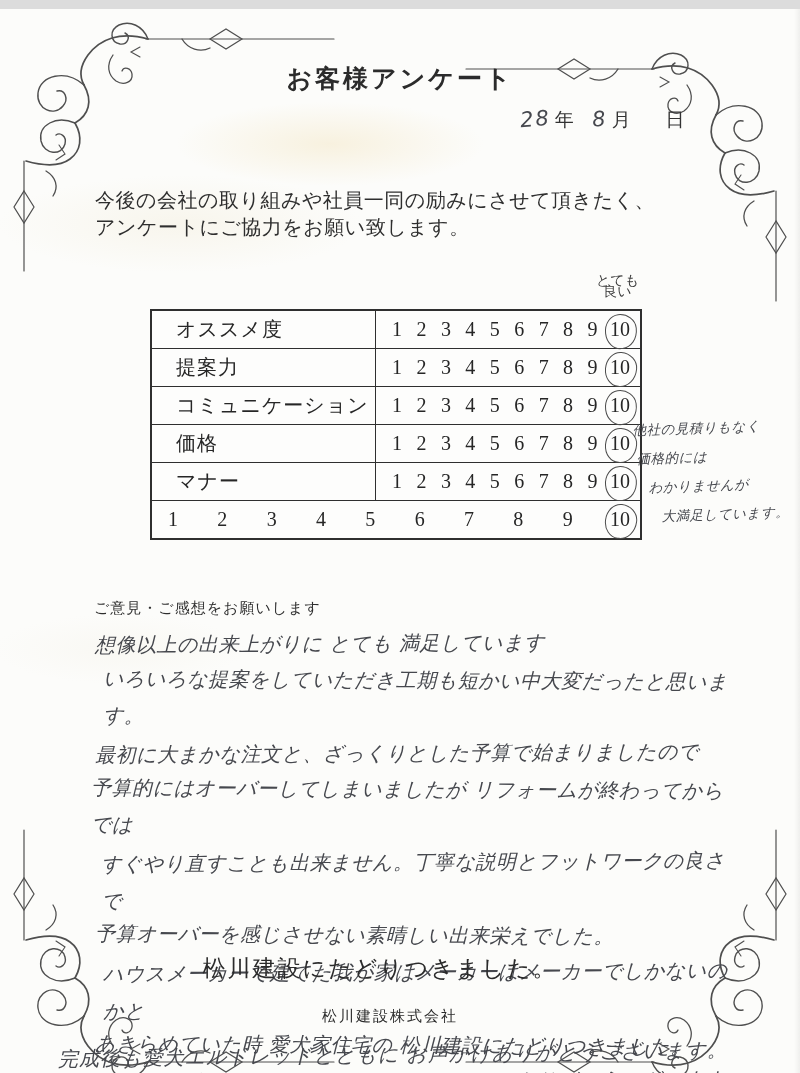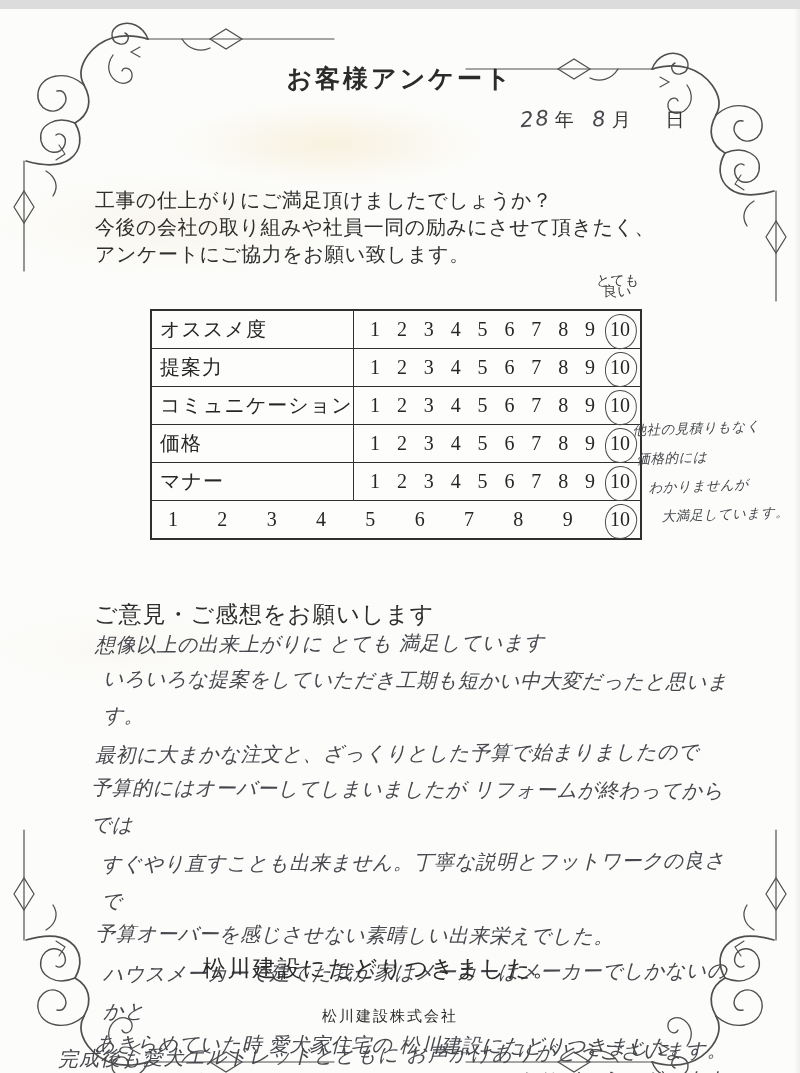--- a/index.html
+++ b/index.html
@@ -27,35 +27,35 @@
   .date-line{position:absolute;left:520px;top:98px;font-size:19px;letter-spacing:2px;color:#333;white-space:nowrap;}
   .hw{font-family:"DejaVu Sans",sans-serif;font-style:italic;color:#46484e;}
   .date-line .hw-num{display:inline-block;transform:rotate(-5deg);font-size:21px;margin-right:4px;}
   .date-line .d-day{margin-left:26px;}
   .intro{position:absolute;left:95px;top:178px;font-size:20px;line-height:27px;letter-spacing:.5px;color:#2e2e2e;}
   .best-label{position:absolute;left:596px;top:266px;font-size:14px;line-height:11px;text-align:center;color:#3a3a3a;font-family:"Liberation Sans","DejaVu Sans",sans-serif;}
   
   .rtable{position:absolute;left:150px;top:300px;width:488px;border:2px solid #2f2f2f;background:rgba(255,255,255,.4);}
   .t-row{display:flex;height:37px;border-bottom:1.5px solid #2f2f2f;}
   .t-row:last-child{border-bottom:none;}
-  .t-label{width:202px;border-right:1.5px solid #2f2f2f;font-size:20px;letter-spacing:1px;display:flex;align-items:center;padding-left:8px;box-sizing:border-box;color:#262626;}
+  .t-label{width:224px;border-right:1.5px solid #2f2f2f;font-size:20px;letter-spacing:1px;display:flex;align-items:center;padding-left:24px;box-sizing:border-box;color:#262626;}
   .t-nums{flex:1;display:flex;align-items:center;justify-content:space-between;padding:0 10px 0 14px;font-size:20px;color:#262626;}
   .num{position:relative;display:inline-block;min-width:14px;text-align:center;}
   .num.circled::before{
     content:"";position:absolute;left:-5px;top:-4px;right:-7px;bottom:-8px;
     border:1.7px solid #4c4c4c;border-radius:48% 55% 52% 47% / 52% 46% 56% 50%;
     transform:rotate(var(--rot,-6deg));
   }
   
   .side-note{position:absolute;left:634px;top:404px;width:164px;font-size:13.5px;line-height:29px;transform:rotate(-2deg);letter-spacing:.5px;}
   .side-note .hw-line:nth-child(2){margin-left:3px;}
   .side-note .hw-line:nth-child(3){margin-left:14px;}
   .side-note .hw-line:nth-child(4){margin-left:26px;}
   
-  .comments-heading{position:absolute;left:94px;top:590px;font-size:23px;letter-spacing:1px;color:#2e2e2e;}
+  .comments-heading{position:absolute;left:94px;top:590px;font-size:15px;letter-spacing:1px;color:#2e2e2e;}
   .comment-lines{position:absolute;left:95px;top:616px;width:640px;font-size:20px;line-height:36.5px;letter-spacing:.5px;}
   .comment-lines .hw-line:nth-child(odd){transform:rotate(-.35deg);}
   .comment-lines .hw-line:nth-child(even){transform:rotate(.3deg);}
   .comment-lines .hw-line:nth-child(2){margin-left:8px;}
   .comment-lines .hw-line:nth-child(4){margin-left:-4px;}
   .comment-lines .hw-line:nth-child(5){margin-left:6px;}
   .comment-lines .hw-line:nth-child(7){margin-left:8px;}
   .comment-lines .hw-line:nth-child(9){margin-left:2px;}
   
   .thanks{position:absolute;left:0;right:40px;top:944px;text-align:center;font-size:23px;letter-spacing:2px;color:#2b2b2b;}
@@ -106,21 +106,20 @@
 
   <h1 class="title">お客様アンケート</h1>
 
   <div class="date-line">
     <span class="hw hw-num">28</span><span>年</span>
     <span class="hw hw-num" style="margin-left:10px">8</span><span>月</span>
     <span class="d-day">日</span>
   </div>
 
   <div class="intro">
-      <div class="line">工事の仕上がりにご満足頂けましたでしょうか？</div>
       <div class="line">今後の会社の取り組みや社員一同の励みにさせて頂きたく、</div>
       <div class="line">アンケートにご協力をお願い致します。</div>
     </div>
 
   <div class="best-label">
     <div>とても</div>
     <div>良い</div>
   </div>
 
   <div class="rtable" id="ratingTable">

